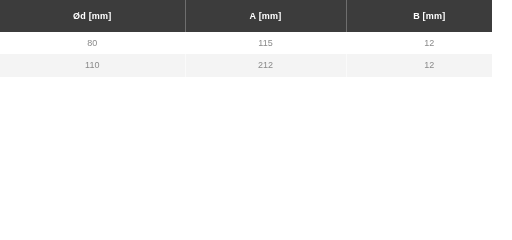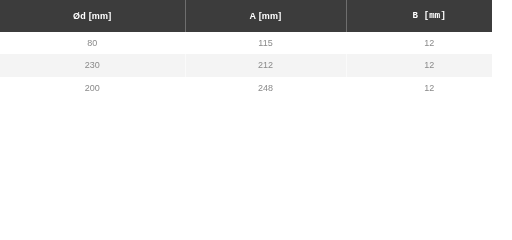--- a/index.html
+++ b/index.html
@@ -31,21 +31,21 @@
     padding: 0;
     color: #ffffff;
     font-size: 9px;
     font-weight: bold;
     letter-spacing: 0.2px;
     text-align: center;
     vertical-align: middle;
     border-right: 1px solid #6e6e6e;
     box-sizing: border-box;
   }
-  thead th:last-child { border-right: none; font-family: Liberation Mono, monospace; }
+  thead th:last-child { border-right: none; }
 
   
   tbody td {
     height: 22.3px;
     padding: 0;
     color: #8a8a8a;
     font-size: 9px;
     font-weight: normal;
     text-align: center;
     vertical-align: middle;
@@ -79,24 +79,19 @@
         <th>B [mm]</th>
       </tr>
     </thead>
     <tbody>
       <tr>
         <td>80</td>
         <td>115</td>
         <td>12</td>
       </tr>
       <tr>
-        <td>230</td>
+        <td>110</td>
         <td>212</td>
-        <td>12</td>
-      </tr>
-      <tr>
-        <td>200</td>
-        <td>248</td>
         <td>12</td>
       </tr>
     </tbody>
   </table>
 </div>
 
 </body></html>

